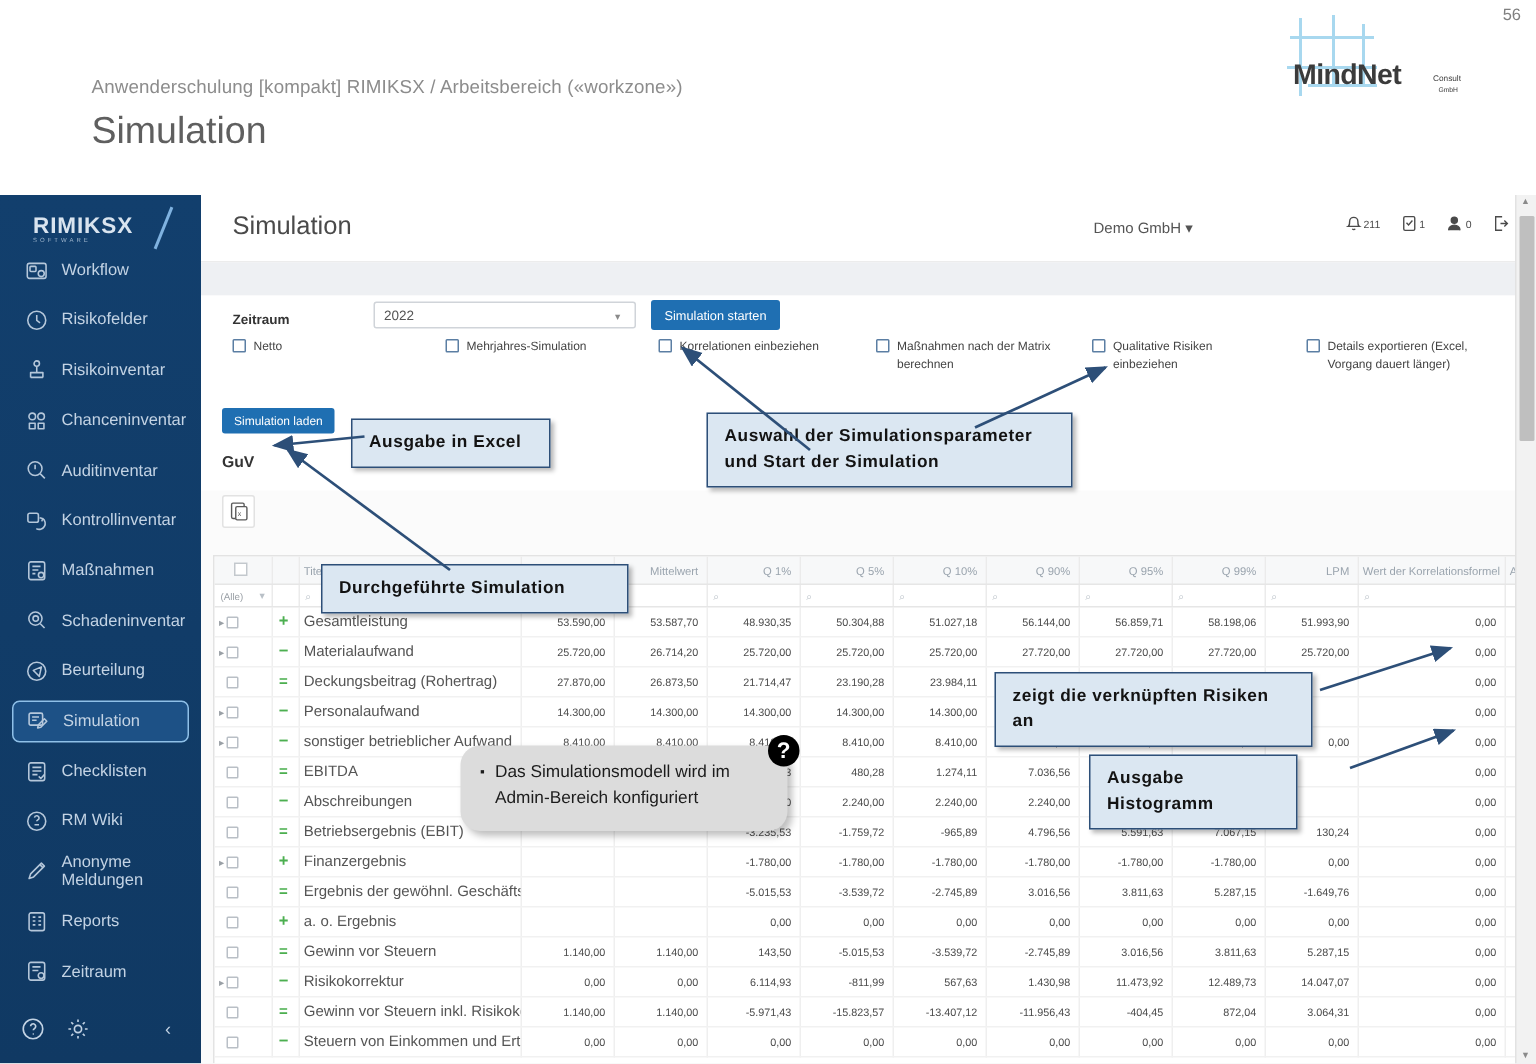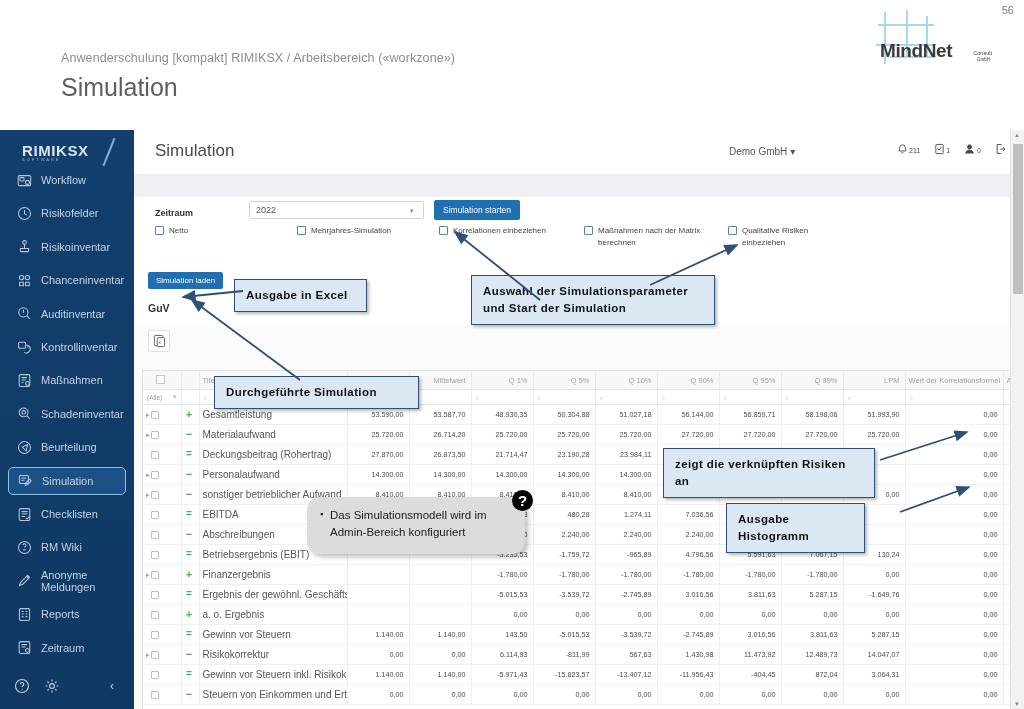--- a/index.html
+++ b/index.html
@@ -11,21 +11,21 @@
     overflow:hidden;
     position:relative;
   }
 
   
   #slide-page-number {
     position:absolute; top:4px; right:10px;
     font-size:11px; color:#7f7f7f;
   }
   #mindnet-logo {
-    position:absolute; top:10px; right:28px;
+    position:absolute; top:10px; right:46px;
     width:120px; height:58px;text-align:center;
   }
   #mindnet-logo .gridline { position:absolute; background:#a8d8ef; }
   #mindnet-logo .wordmark {
     position:absolute; left:4px; bottom:6px;
     font-size:19px; font-weight:bold; color:#3b3b3b;
     letter-spacing:-0.4px;
   }
   #mindnet-logo .sub1 {
     position:absolute; right:4px; bottom:12px;
@@ -514,20 +514,24 @@
         <span class="cbox"></span>
         <span class="cblabel">Korrelationen einbeziehen</span>
       </div>
       <div class="cbrow" id="cb3" style="left:450px;">
         <span class="cbox"></span>
         <span class="cblabel">Maßnahmen nach der Matrix berechnen</span>
       </div>
       <div class="cbrow" id="cb4" style="left:594px;justify-content:center;">
         <span class="cbox"></span>
         <span class="cblabel">Qualitative Risiken einbeziehen</span>
+      </div>
+      <div class="cbrow" id="cb5" style="left:737px;">
+        <span class="cbox"></span>
+        <span class="cblabel">Details exportieren (Excel, Vorgang dauert länger)</span>
       </div>
     </div>
 
     <button id="btn-sim-laden">Simulation laden</button>
     <div id="guv-label">GuV</div>
     <div id="excel-export-btn">
       <svg width="13" height="14" viewBox="0 0 14 15" fill="none" stroke="#5a5a5a" stroke-width="1">
           <rect x="1.5" y="1.5" width="9" height="11" rx="1"></rect>
           <rect x="4.5" y="4" width="8" height="9.5" rx="1" fill="#fff"></rect>
           <text x="6" y="11" font-size="5" fill="#5a5a5a" stroke="none" font-family="Liberation Sans">x</text>

